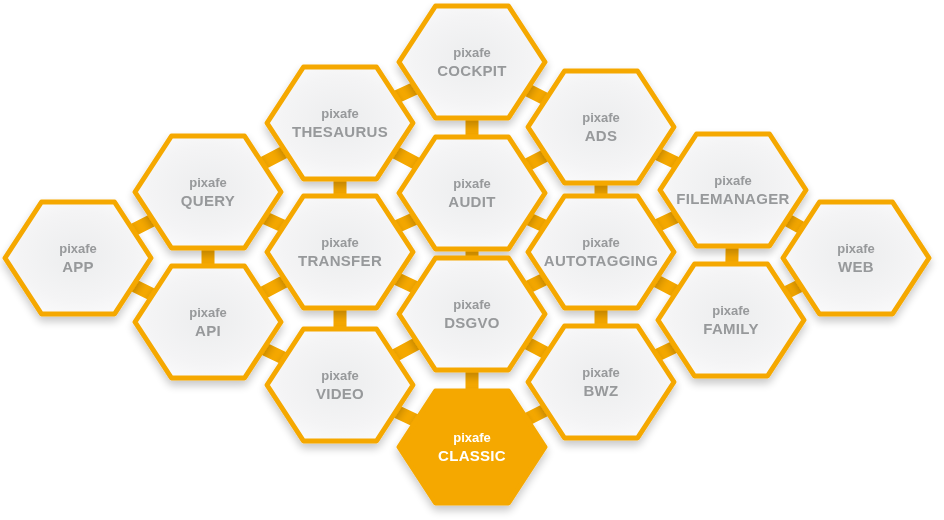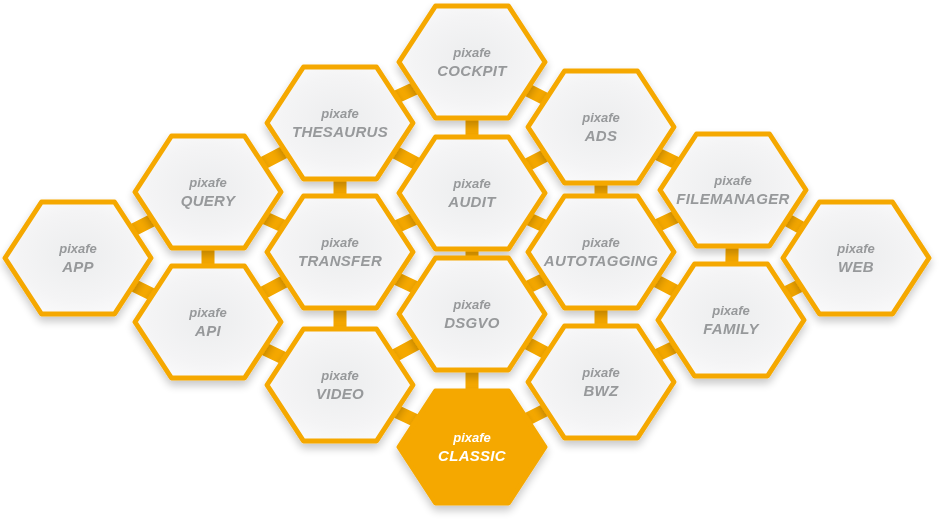--- a/index.html
+++ b/index.html
@@ -8,21 +8,20 @@
     background: #ffffff;
     width: 944px;
     height: 520px;
     overflow: hidden;
     font-family: "Liberation Sans", sans-serif;
   }
   .stage {
     position: relative;
     width: 799px;
     height: 520px;
-    font-style: italic;
   }
   svg { display: block; }
   svg text {
     font-family: "Liberation Sans", "DejaVu Sans", sans-serif;
     text-anchor: middle;
     pointer-events: none;
   }
   .brand-text { font-size: 13px; font-weight: 700; }
   .label-text { font-size: 15px; font-weight: 700; letter-spacing: 0.3px; }
 </style>

